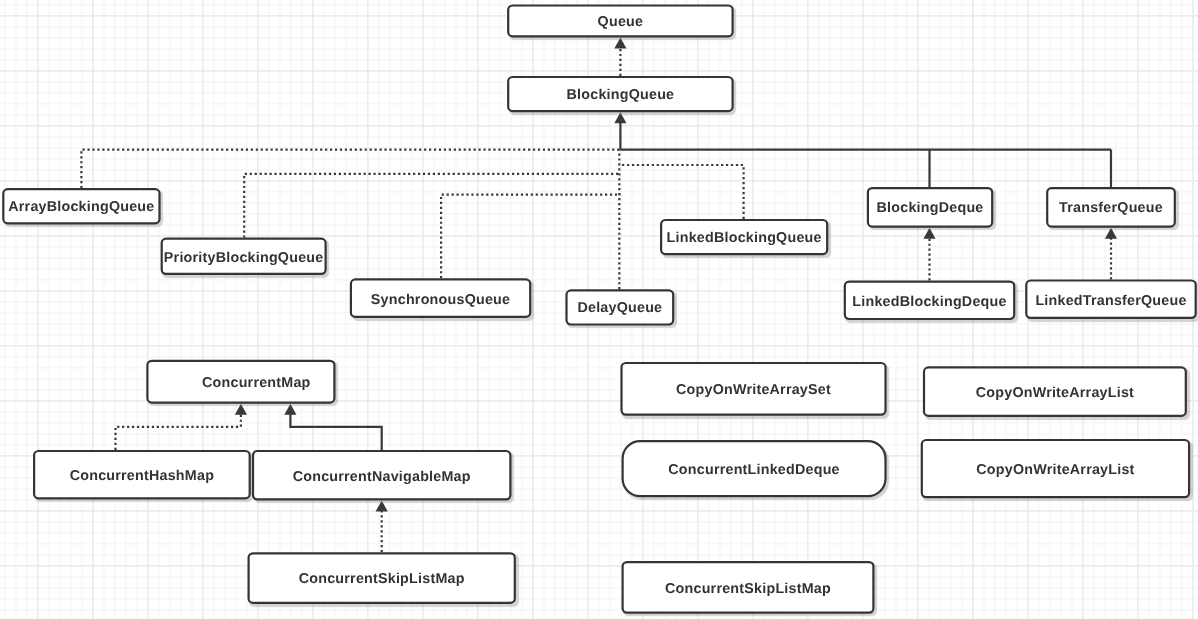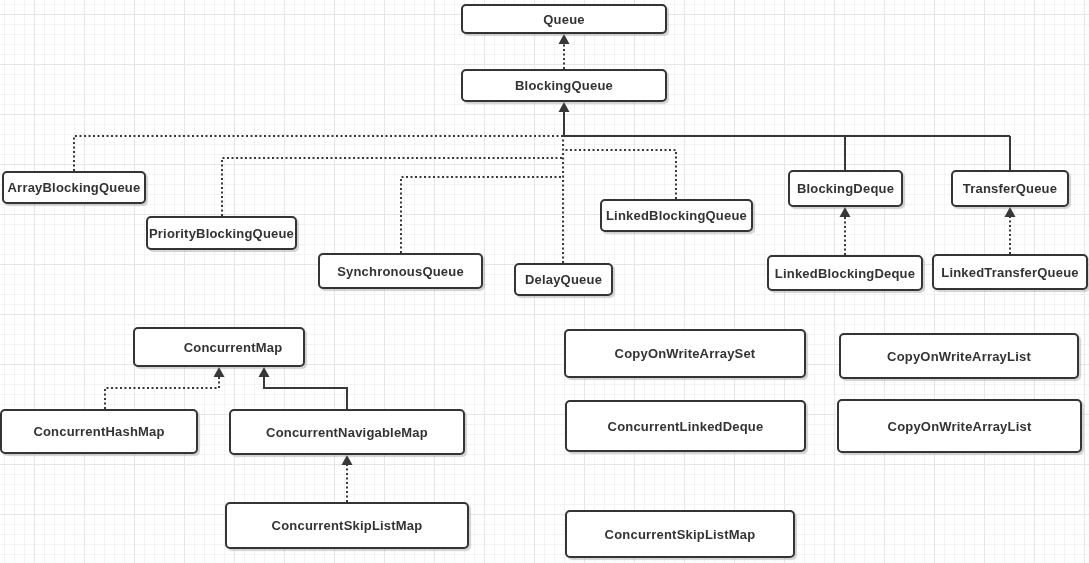--- a/index.html
+++ b/index.html
@@ -121,36 +121,36 @@
     </div>
     <div class="node" style="left: 767px; top: 255px; width: 156px; height: 36px;">
       <span>LinkedBlockingDeque</span>
     </div>
     <div class="node" style="left: 932px; top: 254px; width: 156px; height: 36px;">
       <span>LinkedTransferQueue</span>
     </div>
     <div class="node" style="left: 133px; top: 327px; width: 172px; height: 40px; padding-left: 28px;">
       <span>ConcurrentMap</span>
     </div>
-    <div class="node" style="left: 0; top: 409px; width: 198px; height: 45px;">
+    <div class="node" style="left: 30px; top: 409px; width: 198px; height: 45px;">
       <span>ConcurrentHashMap</span>
     </div>
     <div class="node" style="left: 229px; top: 409px; width: 236px; height: 46px; text-align: right;">
       <span>ConcurrentNavigableMap</span>
     </div>
     <div class="node" style="left: 225px; top: 502px; width: 244px; height: 47px;">
       <span>ConcurrentSkipListMap</span>
     </div>
     <div class="node" style="left: 564px; top: 329px; width: 242px; height: 49px;">
       <span>CopyOnWriteArraySet</span>
     </div>
     <div class="node" style="left: 839px; top: 333px; width: 240px; height: 46px;">
       <span>CopyOnWriteArrayList</span>
     </div>
-    <div class="node" style="left: 565px; top: 400px; width: 241px; height: 52px;">
+    <div class="node" style="left: 565px; top: 400px; width: 241px; height: 52px; border-radius: 17px;">
       <span>ConcurrentLinkedDeque</span>
     </div>
     <div class="node" style="left: 837px; top: 399px; width: 245px; height: 54px;">
       <span>CopyOnWriteArrayList</span>
     </div>
     <div class="node" style="left: 565px; top: 510px; width: 230px; height: 48px;">
       <span>ConcurrentSkipListMap</span>
     </div>
   </div>
 

